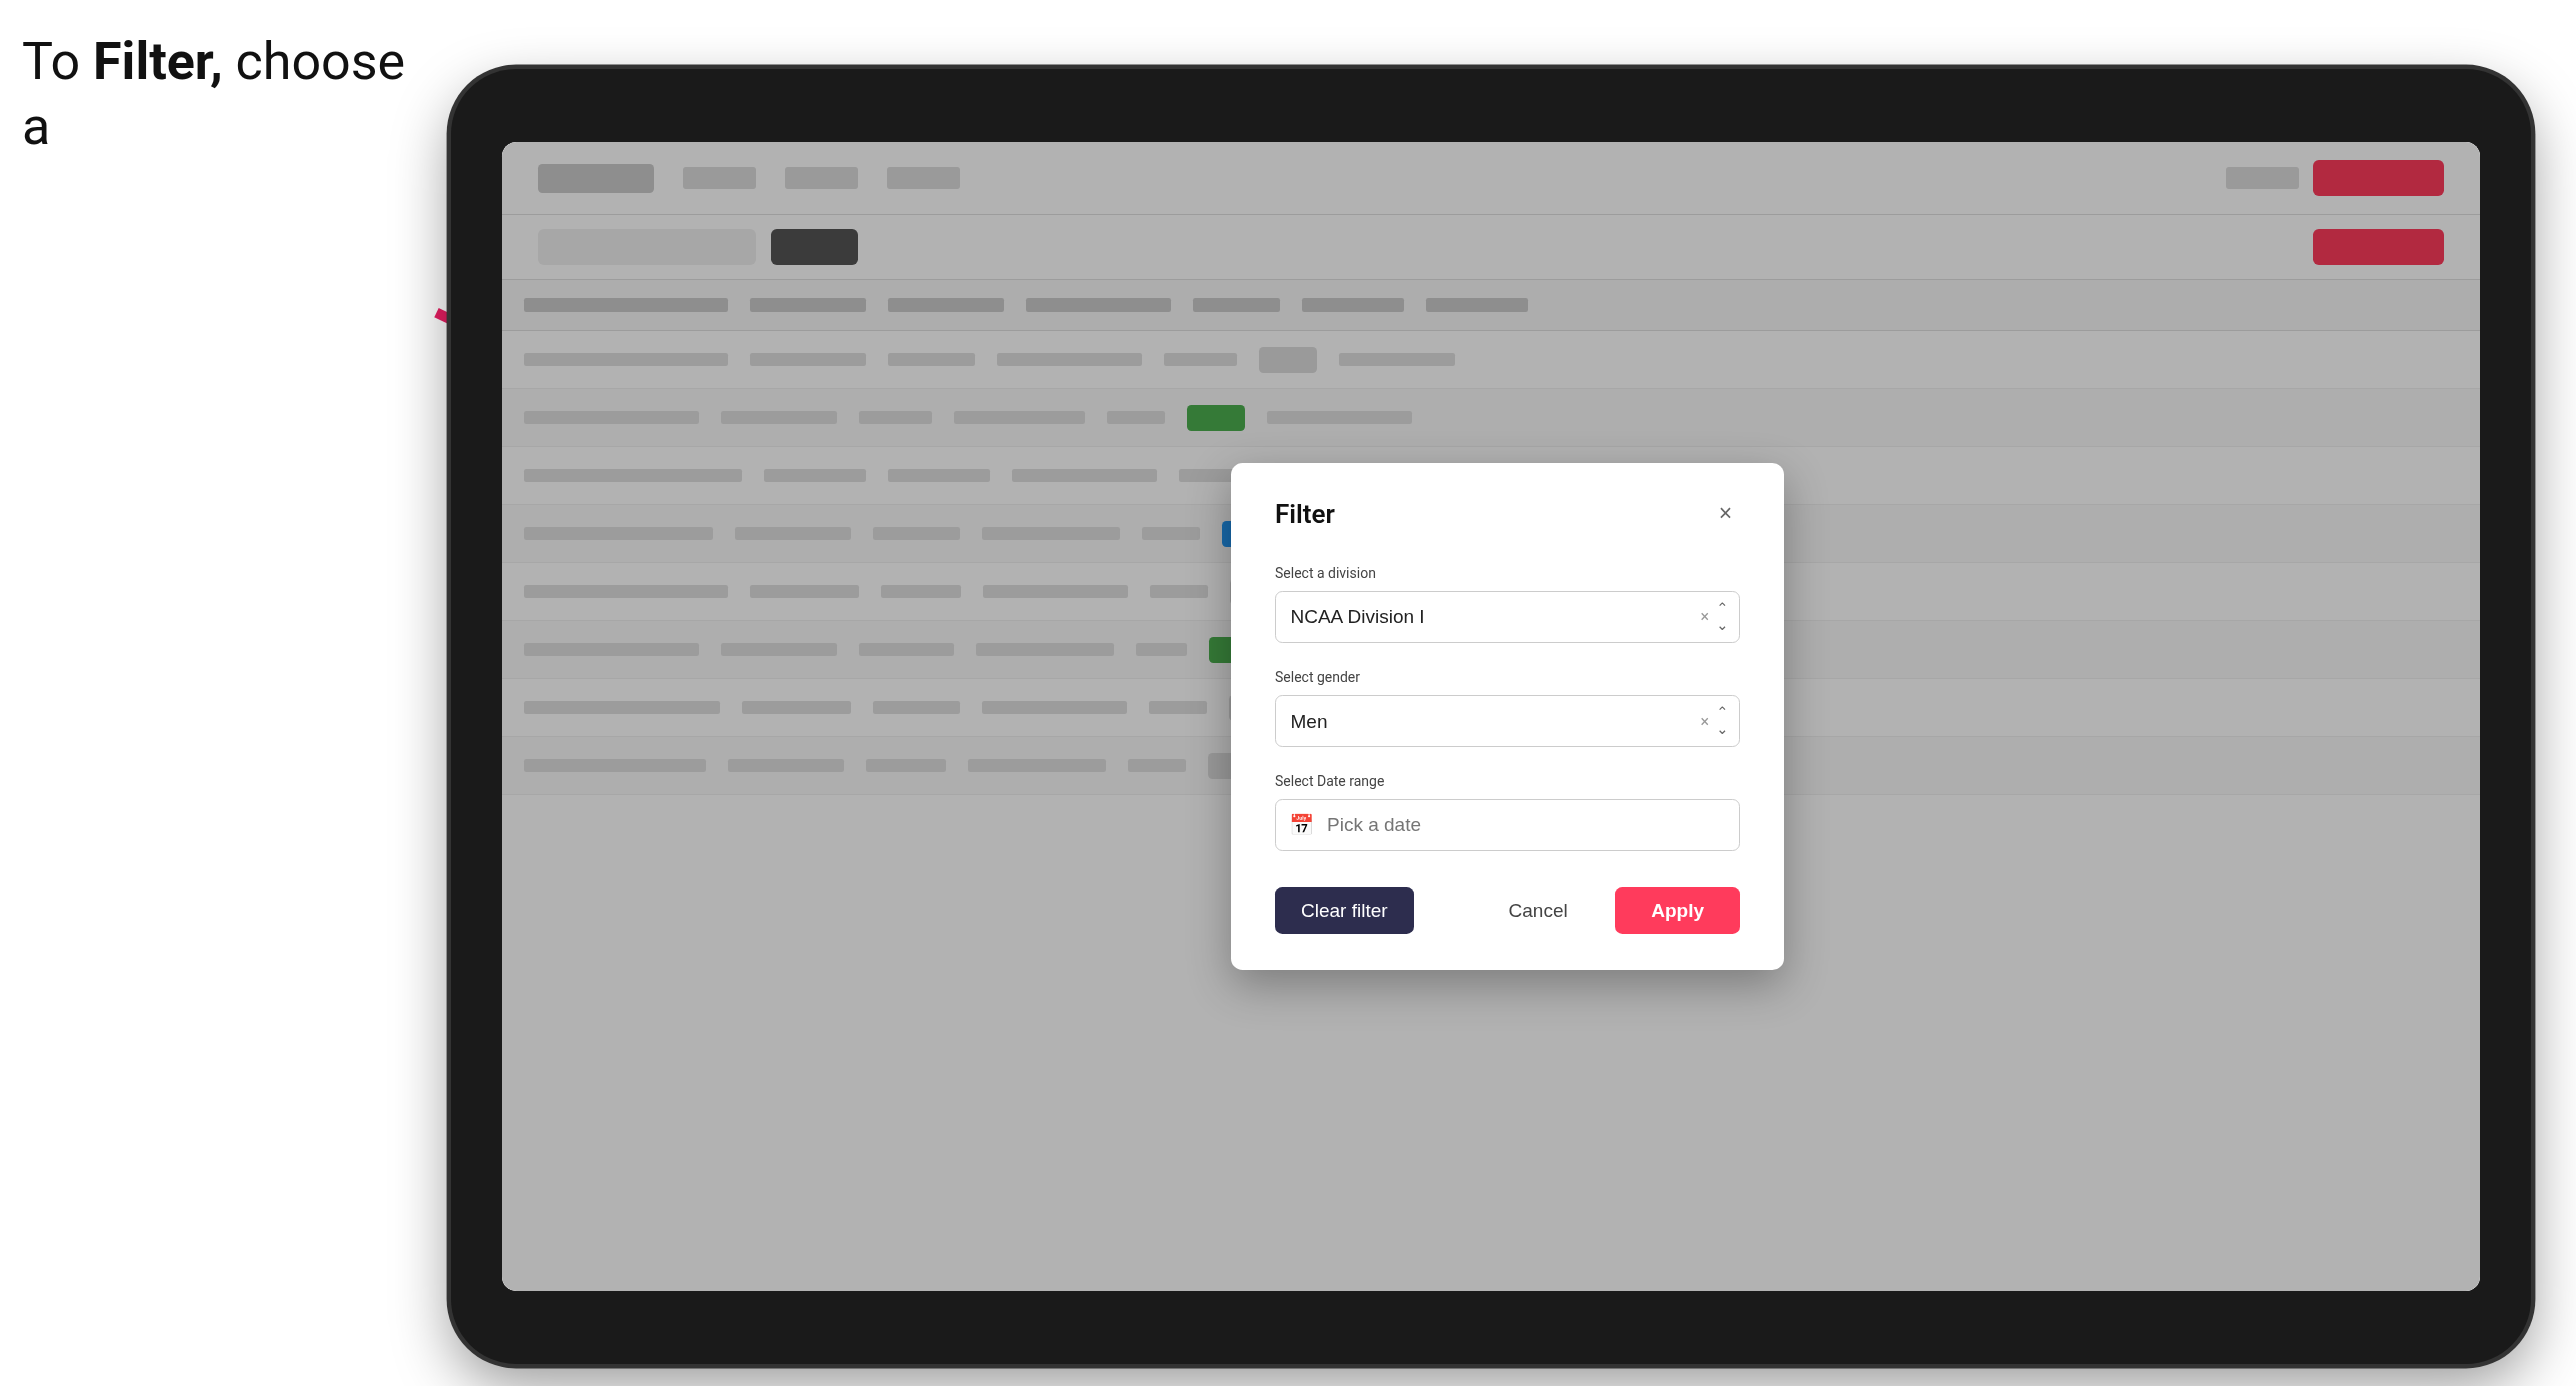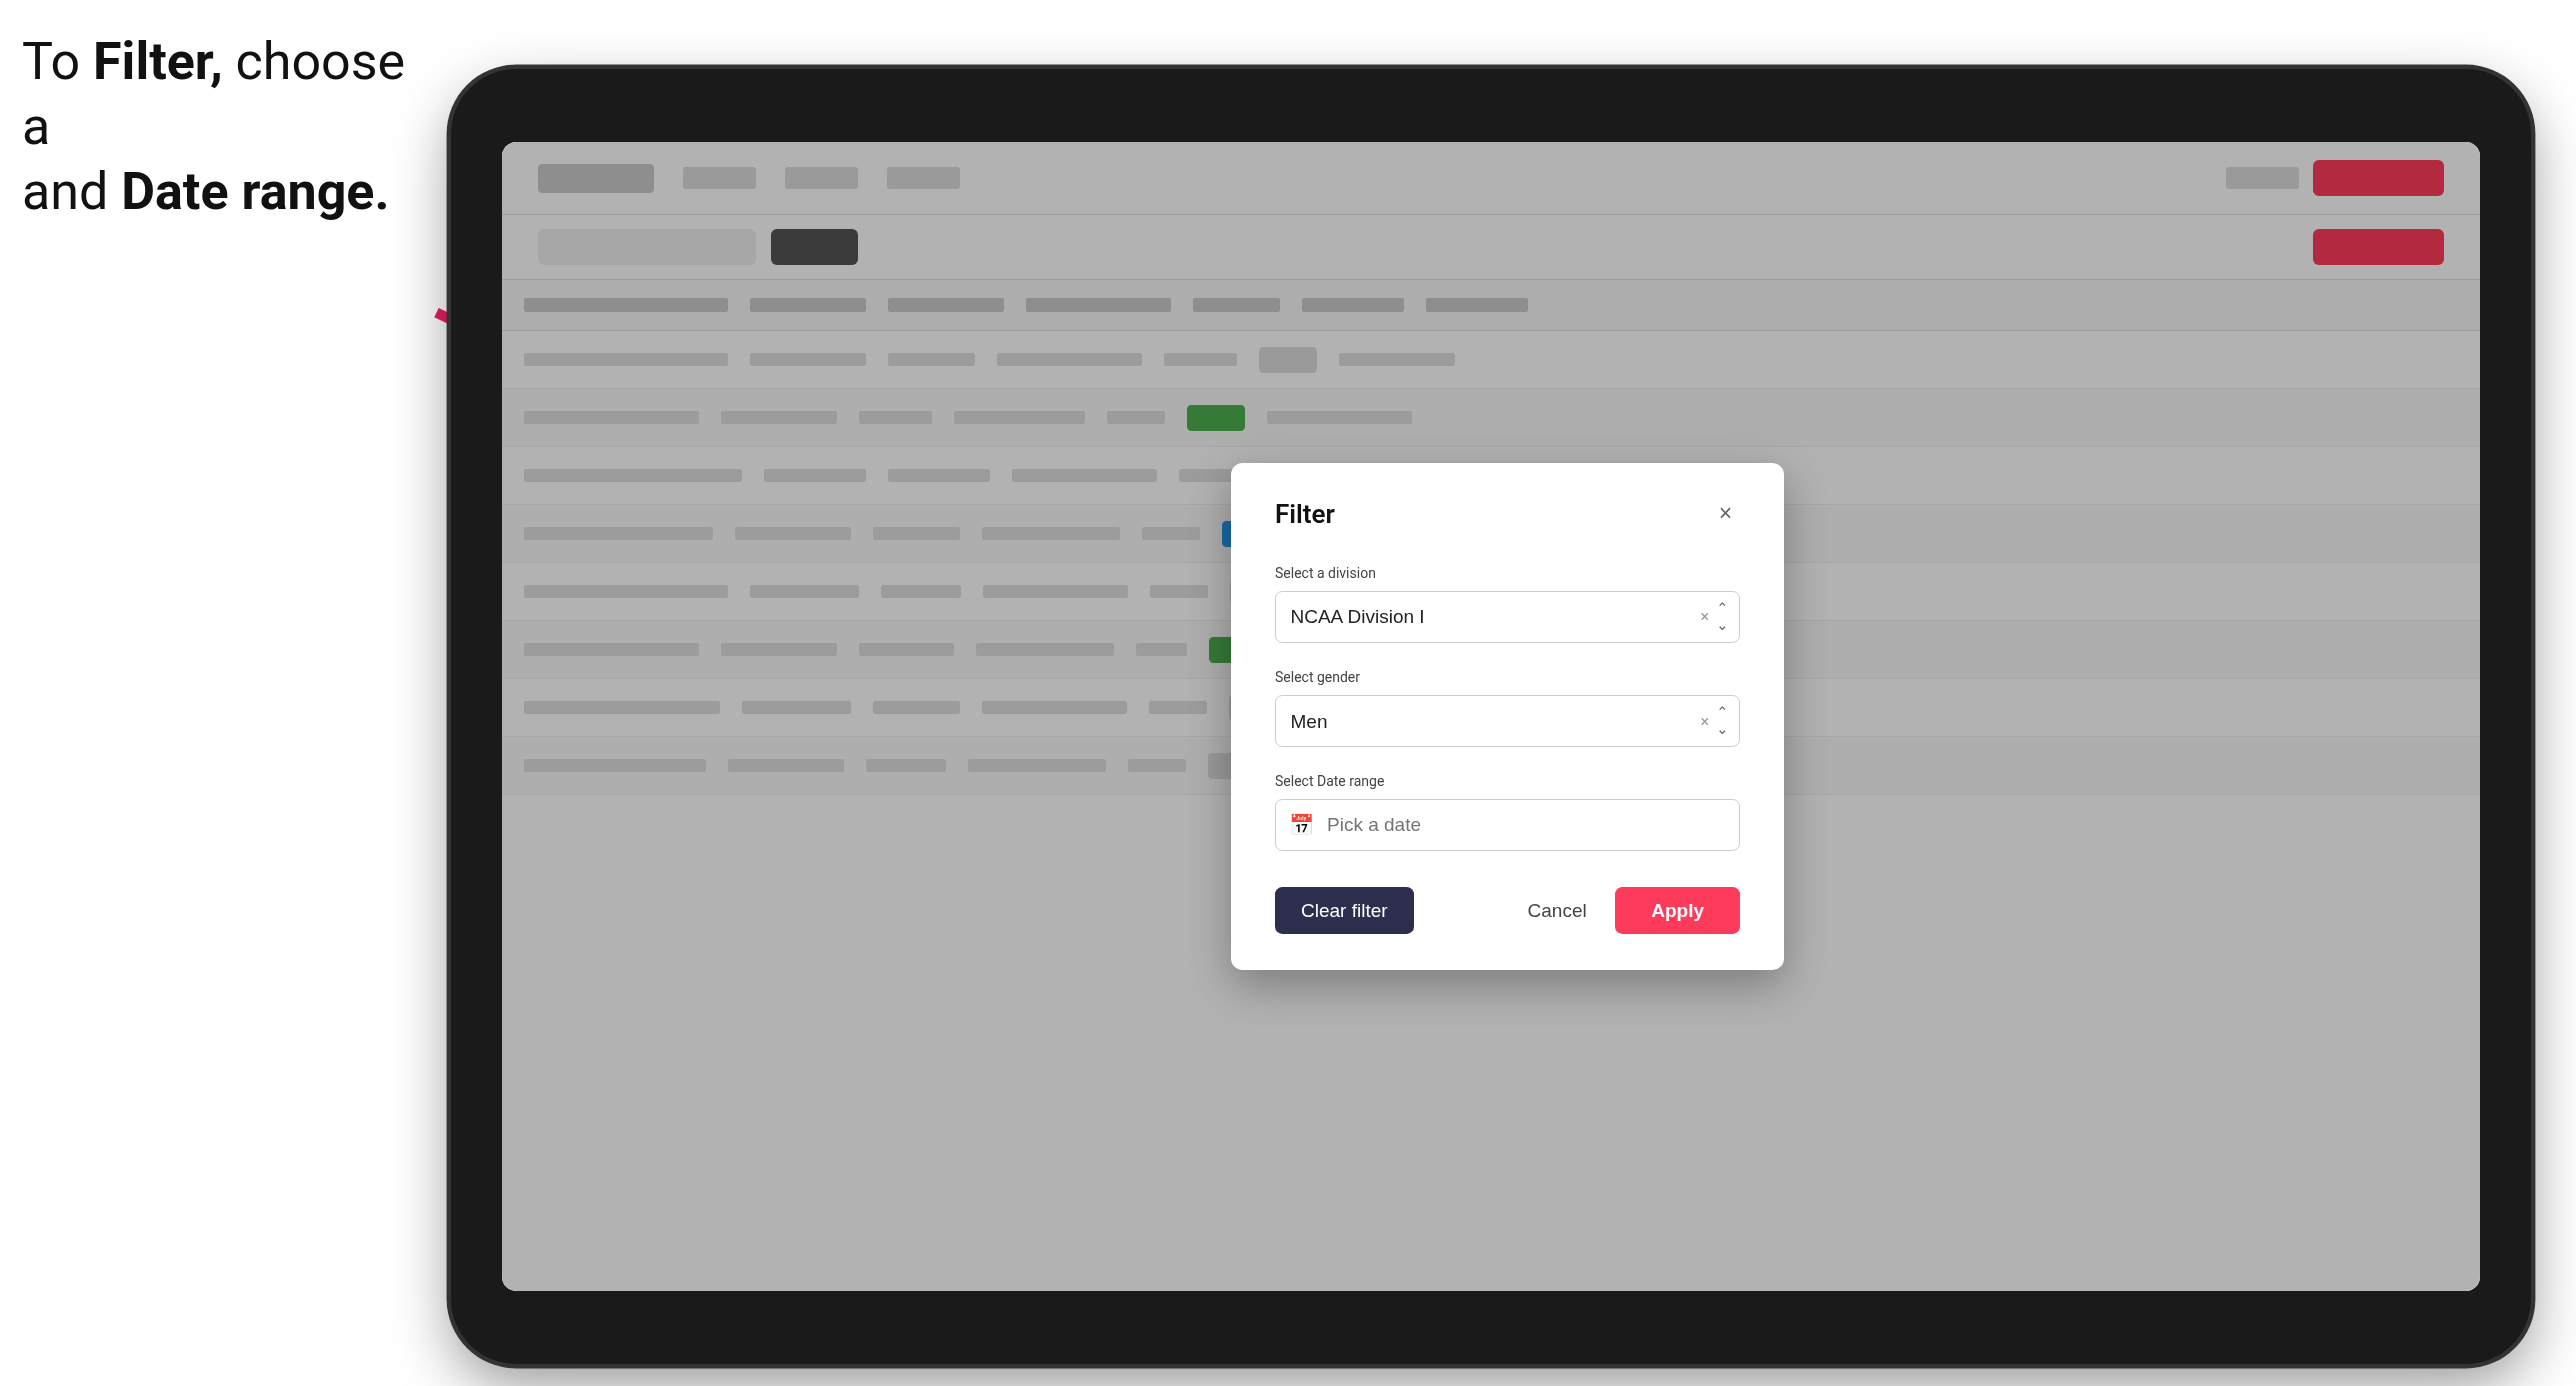--- a/index.html
+++ b/index.html
@@ -341,21 +341,21 @@
       border-radius: 7.3px;
       padding: 0 26px;
       height: 47px;
       font-size: 19px;
       font-weight: 500;
       cursor: pointer;
     }
 
     .modal-footer-right {
       display: flex;
-      gap: 14px;
+      gap: 33px;
       align-items: center;
     }
 
     .btn-cancel {
       background: none;
       border: none;
       color: #444444;
       font-size: 19px;
       cursor: pointer;
       padding: 0 14.5px;
@@ -376,23 +376,20 @@
     
     .tr1 { background: #ffffff; }
     .tr2 { background: #fafafa; }
   </style>
 </head>
 <body>
 
 <div class="instruction-text">
   <p>
     <span>To </span><span class="bold">Filter,</span><span> choose a</span>
-  </p>
-  <p>
-    <span>and </span><span class="bold">Date range.</span>
   </p>
 </div>
 
 <svg class="arrow-container" viewBox="0 0 3542 1906">
   <defs>
     <marker id="arrowhead" markerWidth="10" markerHeight="7" refX="10" refY="3.5" orient="auto">
       <polygon points="0 0, 10 3.5, 0 7" fill="#e91e63"></polygon>
     </marker>
   </defs>
   <line x1="600" y1="430" x2="1290" y2="760" stroke="#e91e63" stroke-width="14" marker-end="url(#arrowhead)"></line>

